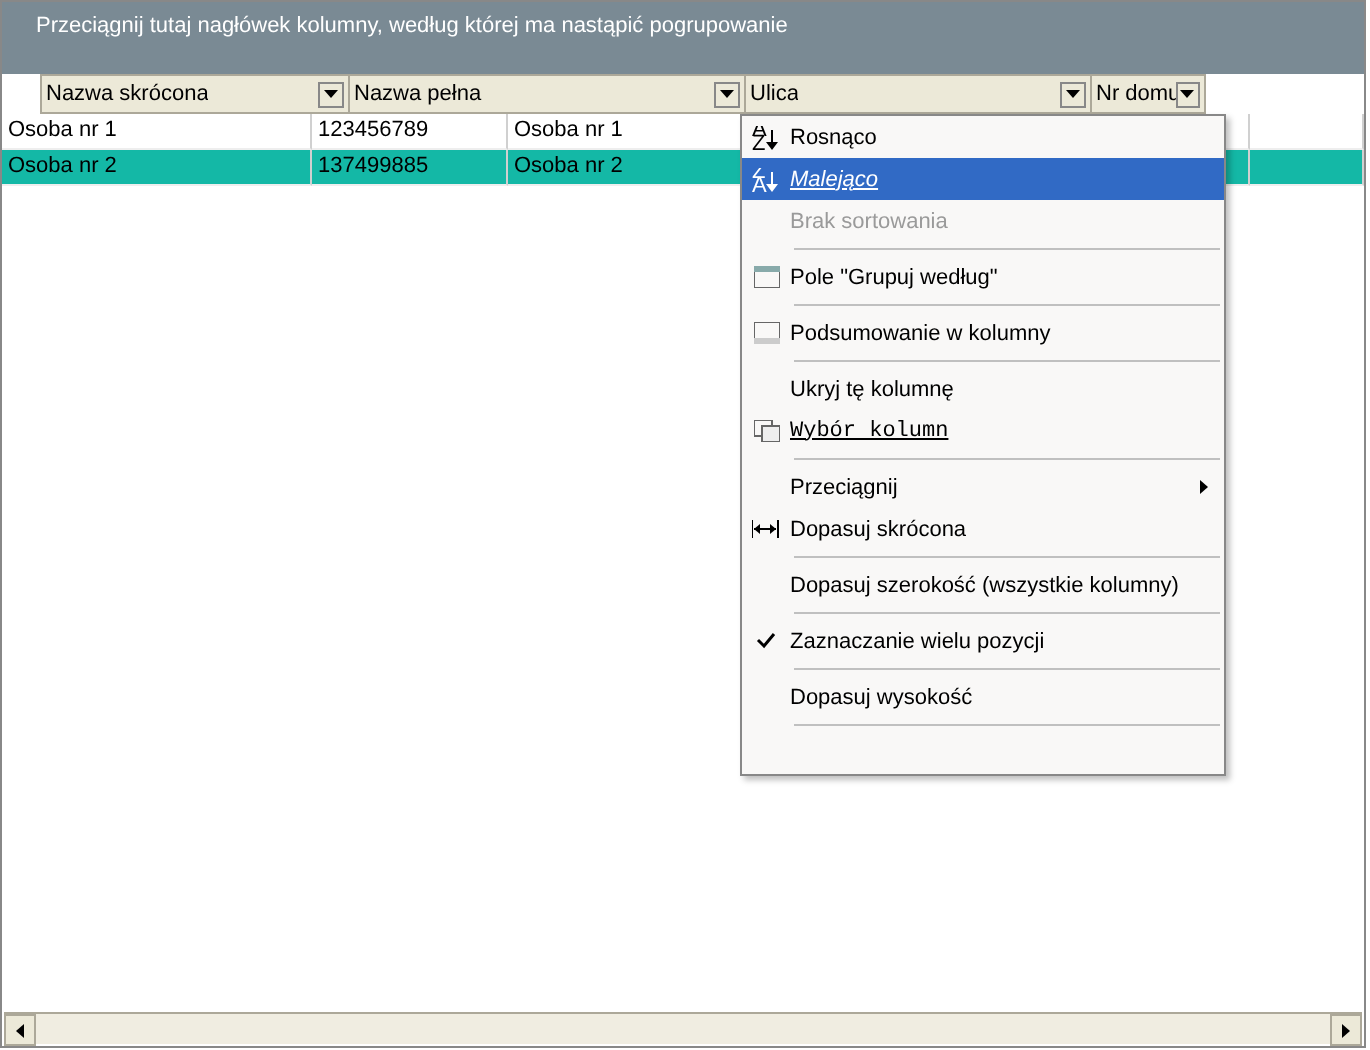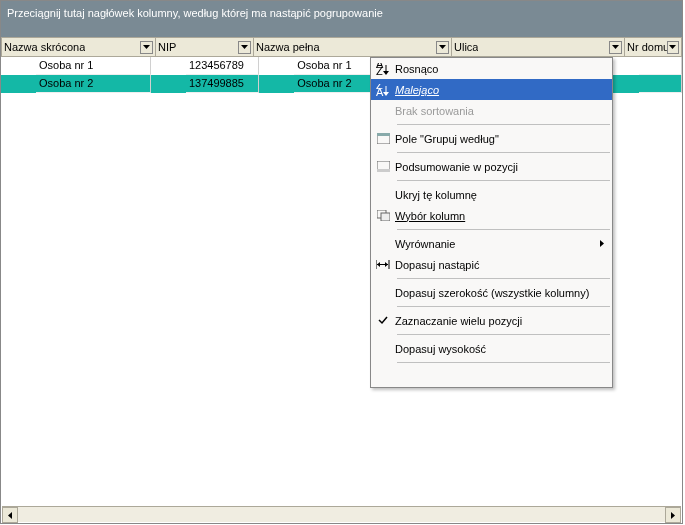--- a/index.html
+++ b/index.html
@@ -1,66 +1,58 @@
 <!DOCTYPE html>
 <html><head>
 <meta charset="utf-8">
 <style>
   * { box-sizing: border-box; margin: 0; padding: 0; font-family: Tahoma, sans-serif; font-size: 11px; }
   body { background: #fff; width: 685px; height: 525px; overflow: hidden; position: relative; }
   .frame { border: 1px solid #888; width: 683px; height: 524px; position: relative; background: #fff; }
-  .groupby-bar { background: #7a8a94; color: #fff; padding: 6px 6px 14px 6px; height: 36px; }
-  .headers { display: flex; height: 20px; }
+  .groupby-bar { background: #7a8a94; color: #fff; padding: 6px 6px 14px 17px; height: 36px; }
+  .headers { display: flex; height: 20px; padding-left: 19px; }
   .hcell { background: #ece9d8; border: 1px solid #aca899; border-left: none; display: flex; align-items: center; justify-content: space-between; padding: 0 2px; color: #000; position: relative; }
   .hcell:first-child { border-left: 1px solid #aca899; }
   .hlabel { white-space: nowrap; overflow: hidden; }
   .hdrop { width: 13px; height: 13px; background: #ece9d8; border: 1px solid #888; display: flex; align-items: center; justify-content: center; cursor: pointer; }
   .hdrop svg { display: block; }
   .rows { }
   .row { display: flex; height: 18px; }
   .row.alt { background: #14b8a6; }
-  .cell { border-right: 1px solid #d0d0d0; border-bottom: 1px solid #eee; padding: 2px 3px; white-space: nowrap; overflow: hidden; margin-left: 35px; }
+  .cell { border-right: 1px solid #d0d0d0; border-bottom: 1px solid #eee; padding: 2px 3px; white-space: nowrap; overflow: hidden; }
   .scroll-h { position: absolute; left: 1px; right: 1px; bottom: 1px; height: 16px; background: #ece9d8; border-top: 1px solid #aca899; display: flex; }
   .scroll-btn { width: 16px; height: 16px; background: #ece9d8; border: 1px solid #aca899; display: flex; align-items: center; justify-content: center; }
   .scroll-track { flex: 1; background: #f0ede1; }
   .scroll-btn.left { border-right: 1px solid #aca899; }
   .scroll-btn.right { border-left: 1px solid #aca899; }
   .context-menu { position: absolute; left: 369px; top: 56px; width: 243px; background: #f9f8f7; border: 1px solid #888; box-shadow: 2px 2px 3px rgba(0,0,0,.25); }
   .mitem { display: flex; align-items: center; height: 21px; padding-right: 8px; }
   .micon { width: 24px; height: 21px; display: flex; align-items: center; justify-content: center; flex-shrink: 0; }
   .mlabel { flex: 1; white-space: nowrap; }
   .mitem.hover { background: #316ac5; color: #fff; }
   .mitem.hover .mlabel { text-decoration: underline; font-style: italic; }
   .mitem.disabled { color: #9a9a9a; }
   .msep { height: 1px; background: #c0c0c0; margin: 3px 2px 3px 26px; }
   .msub-arrow { margin-left: auto; }
   .mcheck { margin-left: 0; }
   svg { display: block; }
-  .mitem.under .mlabel { text-decoration: underline; }
+  .mitem.under .mlabel { text-decoration: underline; font-family: Liberation Mono, monospace; }
 </style>
 </head>
 <body>
 
 <div class="frame">
 
   <div class="groupby-bar">
     <span>Przeciągnij tutaj nagłówek kolumny, według której ma nastąpić pogrupowanie</span>
   </div>
 
   <div class="headers">
     <div class="hcell" style="width:155px">
       <span class="hlabel">Nazwa skrócona</span>
-      <span class="hdrop">
-        <svg width="7" height="4">
-            <polygon points="0,0 7,0 3.5,4" fill="#000"></polygon>
-          </svg>
-      </span>
-    </div>
-    <div class="hcell" style="width:98px">
-      <span class="hlabel">NIP</span>
       <span class="hdrop">
         <svg width="7" height="4">
             <polygon points="0,0 7,0 3.5,4" fill="#000"></polygon>
           </svg>
       </span>
     </div>
     <div class="hcell" style="width:198px">
       <span class="hlabel">Nazwa pełna</span>
       <span class="hdrop">
         <svg width="7" height="4">
@@ -155,57 +147,57 @@
       <span class="mlabel">Pole "Grupuj według"</span>
     </div>
     <div class="msep"></div>
     <div class="mitem">
       <span class="micon">
         <svg width="13" height="11">
             <rect x="0" y="0" width="13" height="11" fill="none" stroke="#666"></rect>
             <rect x="0" y="8" width="13" height="3" fill="#ccc"></rect>
           </svg>
       </span>
-      <span class="mlabel">Podsumowanie w pozycji</span>
+      <span class="mlabel">Podsumowanie w kolumny</span>
     </div>
     <div class="msep"></div>
     <div class="mitem">
       <span class="micon"></span>
       <span class="mlabel">Ukryj tę kolumnę</span>
     </div>
     <div class="mitem under">
       <span class="micon">
         <svg width="13" height="11">
             <rect x="0" y="0" width="9" height="8" fill="none" stroke="#666"></rect>
             <rect x="4" y="3" width="9" height="8" fill="#eee" stroke="#666"></rect>
           </svg>
       </span>
       <span class="mlabel">Wybór kolumn</span>
     </div>
     <div class="msep"></div>
     <div class="mitem">
       <span class="micon"></span>
-      <span class="mlabel">Wyrównanie</span>
+      <span class="mlabel">Przeciągnij</span>
       <span class="msub-arrow">
         <svg width="4" height="7">
             <polygon points="0,0 0,7 4,3.5" fill="#000"></polygon>
           </svg>
       </span>
     </div>
     <div class="mitem">
       <span class="micon">
         <svg width="14" height="9">
             <line x1="0" y1="0" x2="0" y2="9" stroke="#000"></line>
             <line x1="13" y1="0" x2="13" y2="9" stroke="#000"></line>
             <line x1="1" y1="4.5" x2="12" y2="4.5" stroke="#000"></line>
             <polygon points="1,4.5 4,2 4,7" fill="#000"></polygon>
             <polygon points="12,4.5 9,2 9,7" fill="#000"></polygon>
           </svg>
       </span>
-      <span class="mlabel">Dopasuj nastąpić</span>
+      <span class="mlabel">Dopasuj skrócona</span>
     </div>
     <div class="msep"></div>
     <div class="mitem">
       <span class="micon"></span>
       <span class="mlabel">Dopasuj szerokość (wszystkie kolumny)</span>
     </div>
     <div class="msep"></div>
     <div class="mitem">
       <span class="micon mcheck">
         <svg width="10" height="9">

